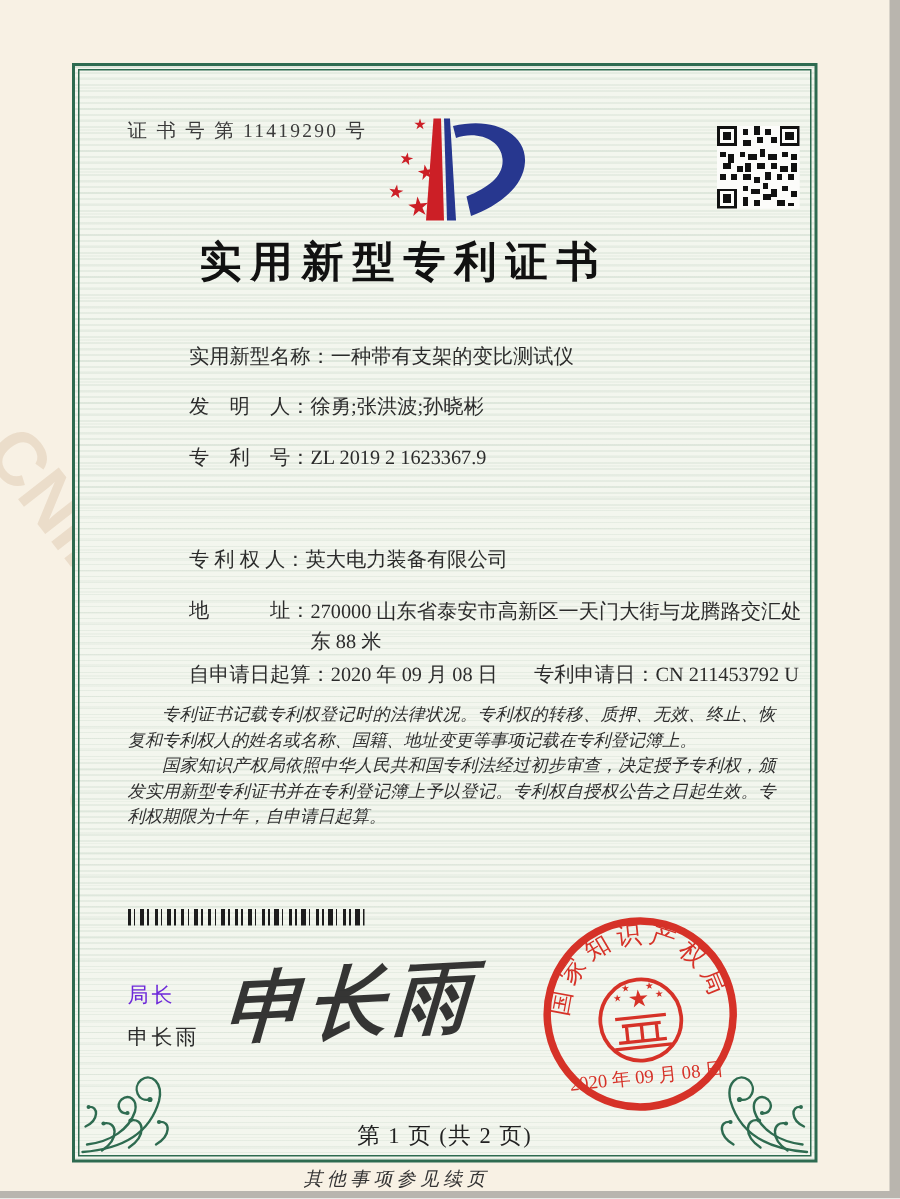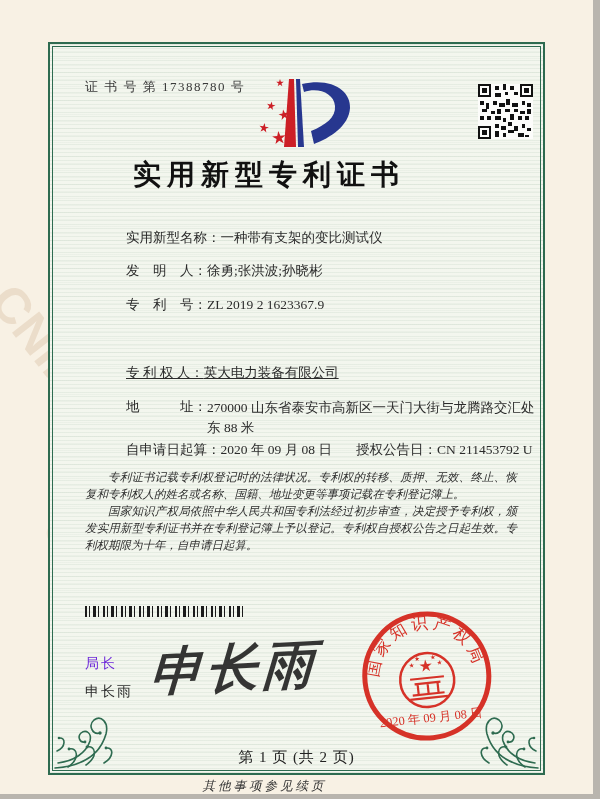--- a/index.html
+++ b/index.html
@@ -22,21 +22,21 @@
   
   .cert-no{position:absolute;left:85px;top:78px;font-size:13px;letter-spacing:1.5px;color:#3a3a3a;}
   .logo{position:absolute;left:246px;top:75px;}
   .qr{position:absolute;left:478px;top:84px;width:55px;height:55px;background:#fcfcfa;}
   .title{position:absolute;left:0;right:55px;top:156px;text-align:center;font-size:28px;font-weight:700;letter-spacing:6px;color:#111;}
   
   .field-row{position:absolute;left:85px;font-size:13.5px;color:#2b2b2b;white-space:nowrap;}
   .field-label{color:#2b2b2b;margin-left:41px;}
   .field-value{color:#2b2b2b;}
   .row-name{top:229px;} .row-inventors{top:262px;} .row-patno{top:296px;}
-  .row-filing{top:330px;} .row-patentee{top:364px;text-decoration:underline;} .row-address{top:398px;}
+  .row-filing{top:330px;} .row-patentee{top:364px;} .row-address{top:398px;}
   .row-grant{top:441px;}
   .addr-wrap{display:inline-block;vertical-align:top;white-space:normal;width:385px;line-height:20px;}
   .grant-no-pair{position:absolute;left:230px;top:0;white-space:nowrap;}
   .row-grant{width:460px;}
   
   .paras{position:absolute;left:85px;top:469px;width:432px;font-size:11.5px;line-height:17px;color:#2e2e2e;text-align:justify;font-style:italic;}
   .paras p{margin:0;text-indent:2em;}
   
   .barcode{position:absolute;left:85px;top:606px;width:158px;height:11px;background-image:repeating-linear-gradient(90deg,#1c1c1c 0 2px,transparent 2px 4px,#1c1c1c 4px 5px,transparent 5px 8px,#1c1c1c 8px 11px,transparent 11px 13px,#1c1c1c 13px 14px,transparent 14px 18px);}
   
@@ -95,21 +95,21 @@
           <circle cx="48" cy="54" r="1.7"></circle>
             <circle cx="33" cy="63" r="1.4"></circle>
           <circle cx="17" cy="70" r="1.4"></circle>
             <circle cx="35" cy="68" r="1.4"></circle>
           <circle cx="54" cy="69" r="1.4"></circle>
             <circle cx="7" cy="59" r="1.3"></circle>
         </g>
       </svg>
     </div>
 
-    <div class="cert-no">证 书 号 第 17388780 号</div>
+    <div class="cert-no">证 书 号 第 11419290 号</div>
 
     <svg class="logo" width="116" height="76" viewBox="0 0 116 76">
       <g fill="#cc1f26">
         <path transform="translate(34,8) scale(4)" d="M0,-1 L0.224,-0.309 0.951,-0.309 0.363,0.118 0.588,0.809 0,0.382 -0.588,0.809 -0.363,0.118 -0.951,-0.309 -0.224,-0.309 Z"></path>
         <path transform="translate(25,31) scale(4.5) rotate(12)" d="M0,-1 L0.224,-0.309 0.951,-0.309 0.363,0.118 0.588,0.809 0,0.382 -0.588,0.809 -0.363,0.118 -0.951,-0.309 -0.224,-0.309 Z"></path>
         <path transform="translate(38,40) scale(5.5) rotate(-10)" d="M0,-1 L0.224,-0.309 0.951,-0.309 0.363,0.118 0.588,0.809 0,0.382 -0.588,0.809 -0.363,0.118 -0.951,-0.309 -0.224,-0.309 Z"></path>
         <path transform="translate(18,53) scale(5) rotate(8)" d="M0,-1 L0.224,-0.309 0.951,-0.309 0.363,0.118 0.588,0.809 0,0.382 -0.588,0.809 -0.363,0.118 -0.951,-0.309 -0.224,-0.309 Z"></path>
         <path transform="translate(33,63) scale(7) rotate(-6)" d="M0,-1 L0.224,-0.309 0.951,-0.309 0.363,0.118 0.588,0.809 0,0.382 -0.588,0.809 -0.363,0.118 -0.951,-0.309 -0.224,-0.309 Z"></path>
         <polygon points="43,4 48,4 50,72 38,72"></polygon>
       </g>
@@ -185,21 +185,21 @@
       <span class="field-label">专　利　号：</span><span class="field-value">ZL 2019 2 1623367.9</span>
     </div>
     <div class="field-row row-patentee">
       <span class="field-label">专 利 权 人：</span><span class="field-value">英大电力装备有限公司</span>
     </div>
     <div class="field-row row-address">
       <span class="field-label">地　　　址：</span><span class="addr-wrap"><span>270000 山东省泰安市高新区一天门大街与龙腾路交汇处</span><br><span>东 88 米</span></span>
     </div>
     <div class="field-row row-grant">
       <span><span class="field-label">自申请日起算：</span><span class="field-value">2020 年 09 月 08 日</span></span>
-      <span class="grant-no-pair"><span class="field-label">授权公告日：</span><span class="field-value">CN 211453792 U</span></span>
+      <span class="grant-no-pair"><span class="field-label">专利申请日：</span><span class="field-value">CN 211453792 U</span></span>
     </div>
 
     <div class="paras">
       <p>专利证书记载专利权登记时的法律状况。专利权的转移、质押、无效、终止、恢复和专利权人的姓名或名称、国籍、地址变更等事项记载在专利登记簿上。</p>
       <p>国家知识产权局依照中华人民共和国专利法经过初步审查，决定授予专利权，颁发实用新型专利证书并在专利登记簿上予以登记。专利权自授权公告之日起生效。专利权期限为十年，自申请日起算。</p>
     </div>
 
     <div class="barcode"></div>
 
     <div class="signer-title">局长</div>

